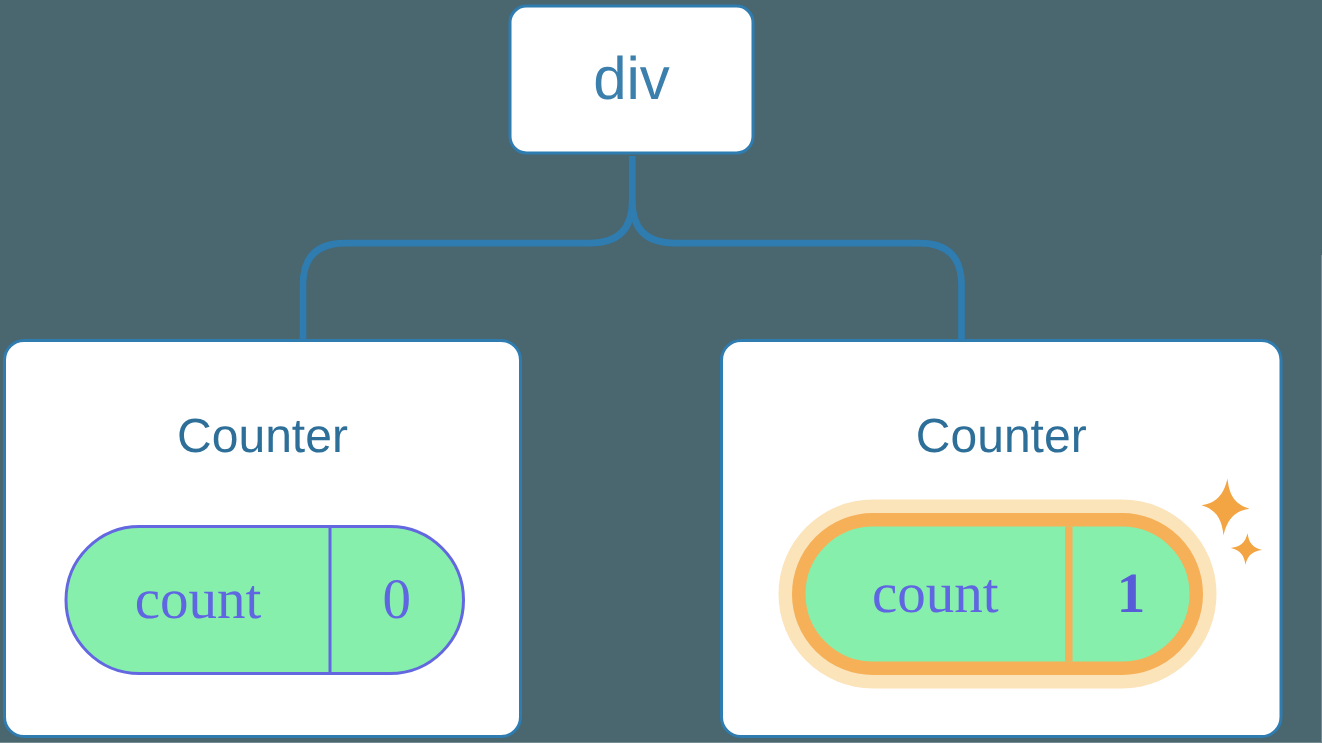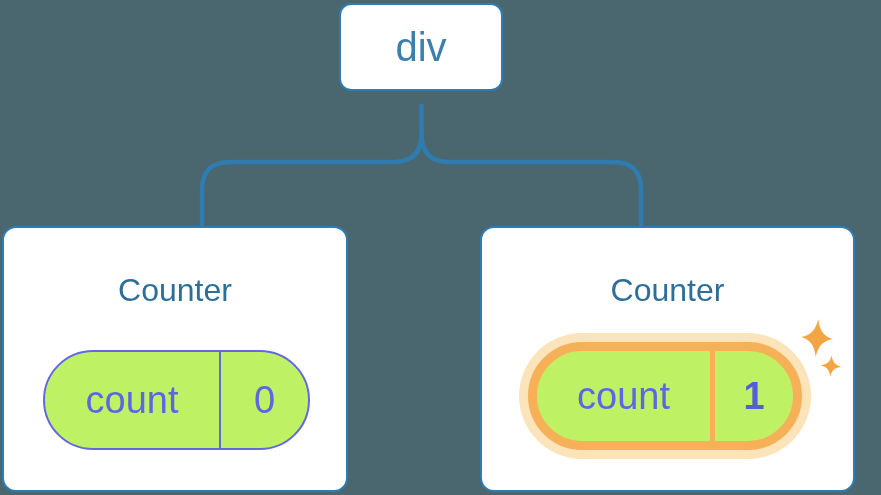--- a/index.html
+++ b/index.html
@@ -21,21 +21,21 @@
   }
   .card {
     position: absolute;
     background: #FFFFFF;
     border: 2.5px solid #2E7CB0;
     box-sizing: border-box;
     z-index: 2;
   }
   .card.root {
     left: 339px; top: 3px;
-    width: 164px; height: 88px;
+    width: 164px; height: 100px;
     border-radius: 12px;
     display: flex;
     align-items: center;
     justify-content: center;
   }
   .root-label {
     font-size: 40px;
     font-weight: 500;
     color: #3B7FAD;
     line-height: 1;
@@ -53,23 +53,24 @@
     width: 100%;
     text-align: center;
     font-size: 32px;
     font-weight: 500;
     line-height: 1;
     color: #2D6F99;
   }
   .pill {
     position: absolute;
     box-sizing: border-box;
-    background: #bef264;
+    background: #86efac;
     display: flex;
     align-items: stretch;
+    font-family: Liberation Serif, serif;
   }
   .pill.purple {
     left: 39px; top: 122px;
     width: 267px; height: 100px;
     border: 2px solid #6468E0;
     border-radius: 50px;
   }
   .pill.orange {
     left: 46px; top: 114px;
     width: 274px; height: 108px;

